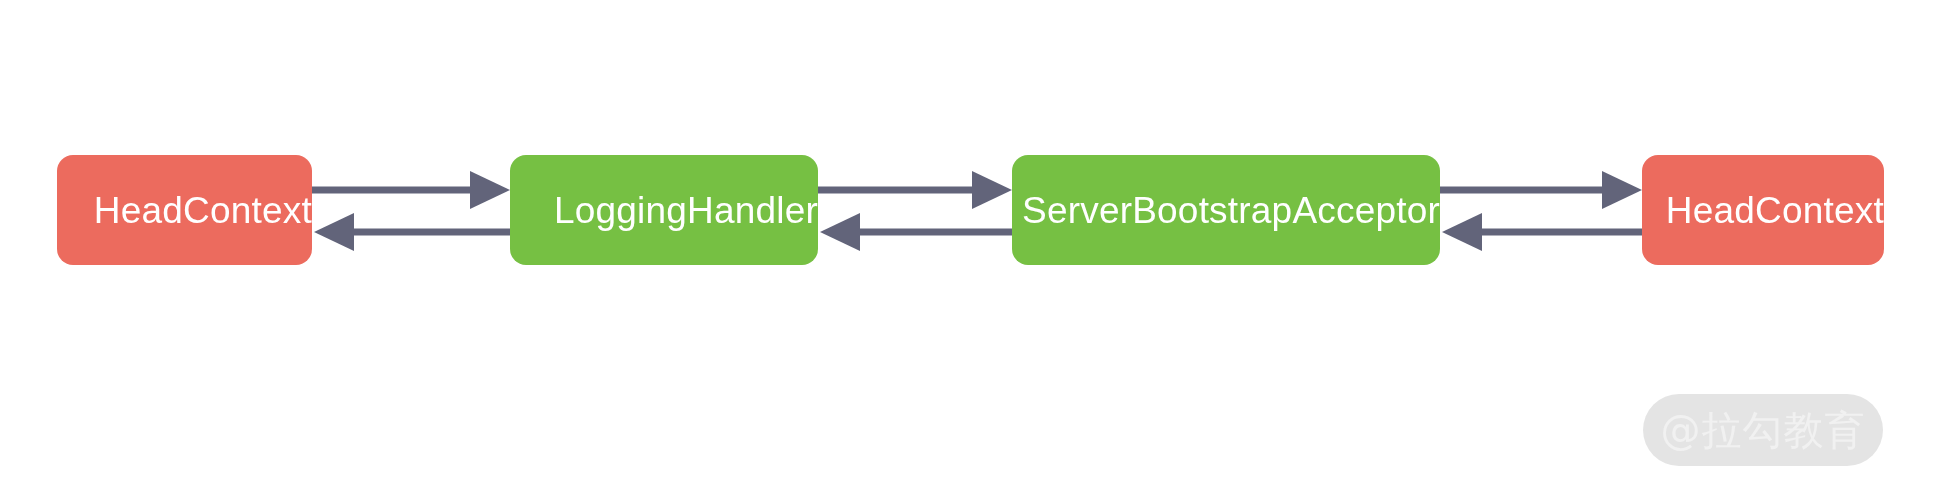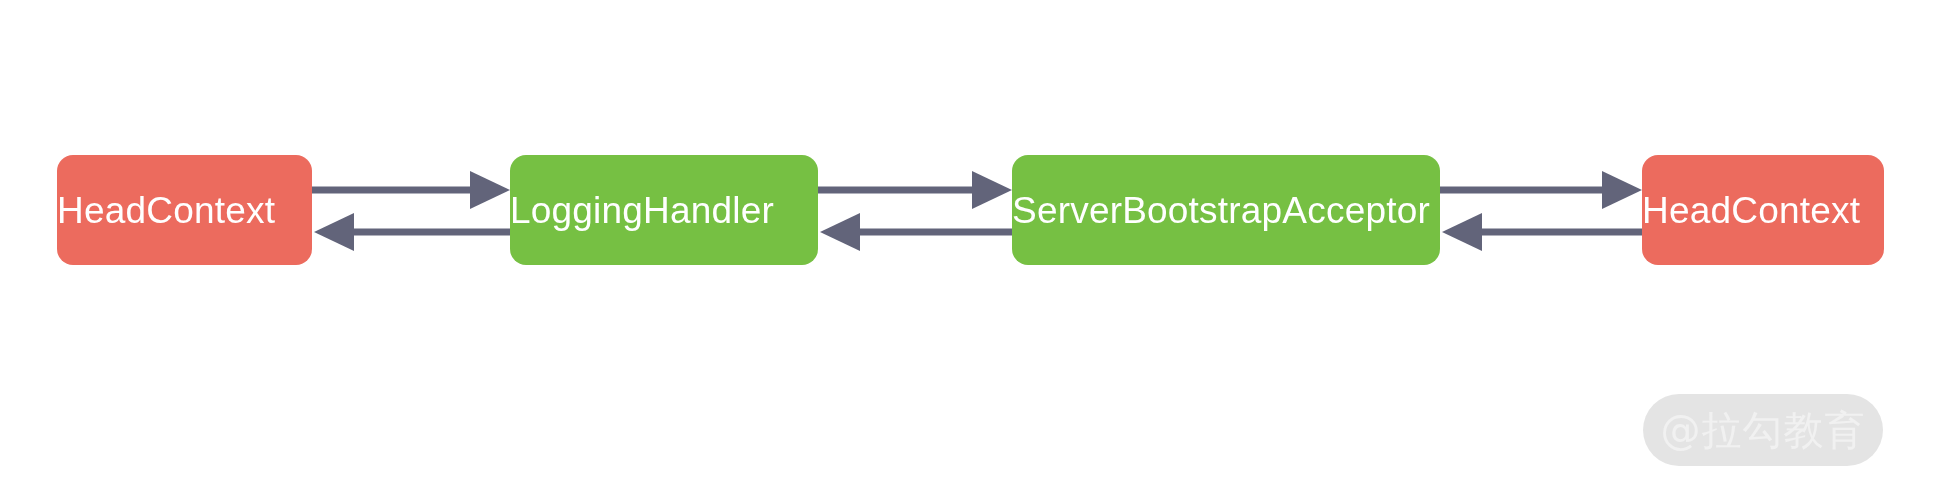--- a/index.html
+++ b/index.html
@@ -19,21 +19,21 @@
     height: 493px;
     background: #ffffff;
   }
   .node {
     position: absolute;
     top: 155px;
     height: 110px;
     border-radius: 16px;
     display: flex;
     align-items: center;
-    justify-content: flex-start;
+    justify-content: flex-end;
     box-sizing: border-box;
     color: #ffffff;
     font-size: 37px;
     font-weight: 400;
     letter-spacing: 0.2px;
     white-space: nowrap;
     z-index: 3;
   }
   .node-label {
     display: block;

